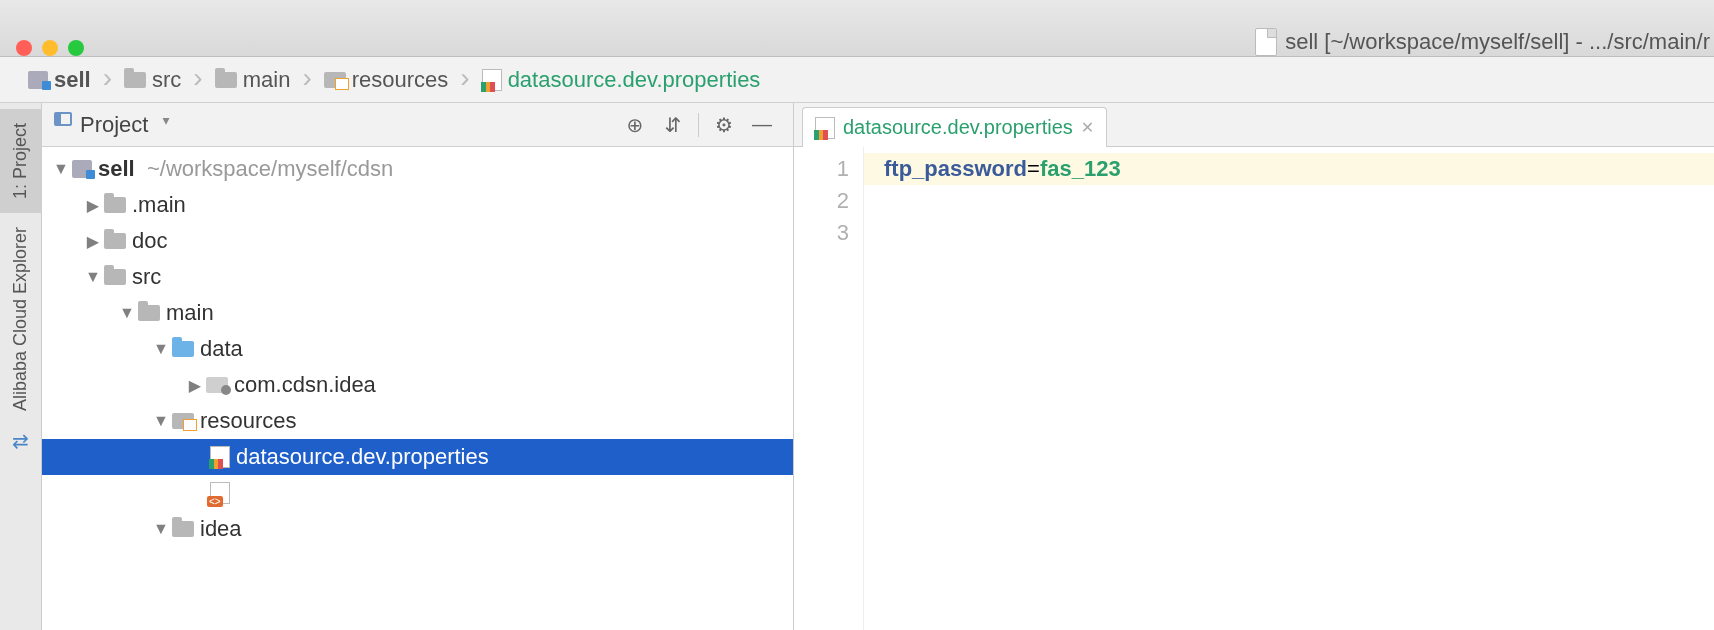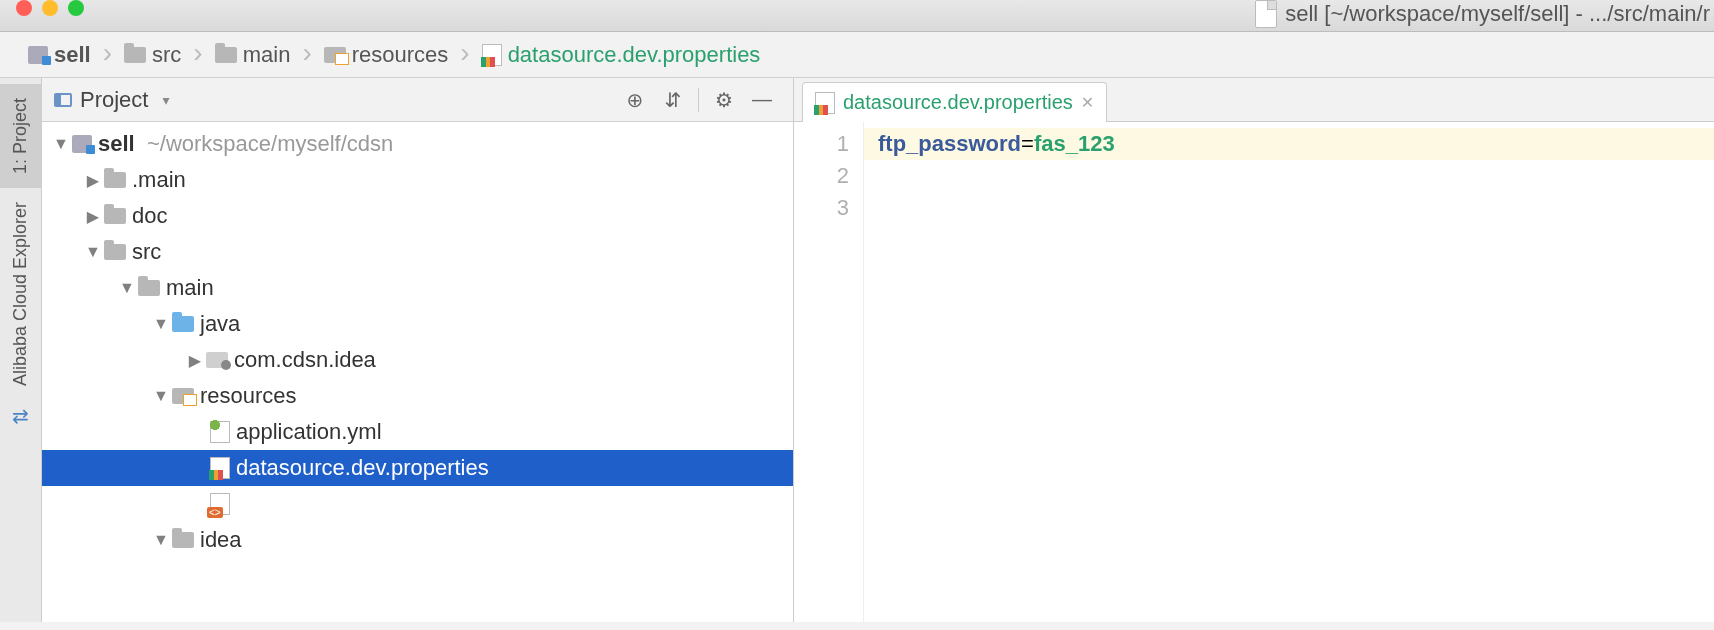--- a/index.html
+++ b/index.html
@@ -1,17 +1,17 @@
 <!DOCTYPE html>
 <html><head>
 <meta charset="utf-8">
 <style>
   * { margin: 0; padding: 0; box-sizing: border-box; font-family: "Lucida Grande", Arial, sans-serif; }
   body { background: #f2f2f2; width: 1714px; height: 630px; overflow: hidden; }
-  .titlebar { height: 32px; background: linear-gradient(#e8e8e8,#d9d9d9); display:flex; align-items:flex-start; border-bottom:1px solid #bdbdbd; }
+  .titlebar { height: 57px; background: linear-gradient(#e8e8e8,#d9d9d9); display:flex; align-items:flex-end; border-bottom:1px solid #bdbdbd; }
   .traffic { display:flex; gap:10px; margin-left:16px; }
   .dot { width:16px; height:16px; border-radius:50%; }
   .red{background:#ff5f56;} .yellow{background:#ffbd2e;} .green{background:#27c93f;}
   .title-center { flex:1; display:flex; justify-content:flex-end; align-items:center; gap:8px; font-size:22px; color:#555; padding-right:4px;}
   .file-ico { width:22px; height:28px; background:#fff; border:1px solid #bbb; border-radius:2px; position:relative; }
   .file-ico::after{content:"";position:absolute;top:0;right:0;width:8px;height:8px;background:#ddd;border-left:1px solid #bbb;border-bottom:1px solid #bbb;}
   .breadcrumbs { height:46px; background:#f2f2f2; display:flex; align-items:center; padding-left:22px; border-bottom:1px solid #d0d0d0; font-size:22px; color:#555;}
   .crumb { display:flex; align-items:center; gap:6px; padding:2px 6px;}
   .sep { color:#bbb; margin:0 6px; font-size:28px; line-height:0; position:relative; top:-2px;}
   .mod-icon { width:20px; height:18px; background:#aab; border-radius:2px; display:inline-block; position:relative;}
@@ -23,21 +23,21 @@
   .prop-icon{width:20px;height:22px;background:#fff;border:1px solid #bbb;display:inline-block;position:relative;}
   .prop-icon::after{content:"";position:absolute;bottom:-2px;left:-2px;width:14px;height:10px;background:linear-gradient(90deg,#2aa06e 33%,#f0a030 33% 66%,#e05050 66%);}
   .crumb-file{color:#2aa06e;}
   .layout{display:flex;height:544px;}
   .gutter-left{width:42px;background:#e9e9e9;border-right:1px solid #ccc;display:flex;flex-direction:column;align-items:center;padding-top:6px;}
   .gutter-tab{width:42px;display:flex;align-items:center;justify-content:center;cursor:pointer;}
   .vtext{writing-mode:vertical-rl;transform:rotate(180deg);font-size:18px;color:#555;padding:14px 0;}
   .gutter-tab.active{background:#cfcfcf;}
   .project-panel{width:752px;background:#fff;border-right:1px solid #ccc;display:flex;flex-direction:column;}
   .panel-head{height:44px;background:#f2f2f2;border-bottom:1px solid #d0d0d0;display:flex;align-items:center;padding:0 12px;font-size:22px;color:#444;}
-  .panel-head .title{display:flex;align-items:center;gap:8px;}
+  .panel-head .title{display:flex;gap:8px;}
   .panel-head .spacer{flex:1;}
   .tool-icon{width:30px;height:30px;display:flex;align-items:center;justify-content:center;color:#666;font-size:20px;cursor:pointer;margin:0 4px;}
   .tree{flex:1;overflow:auto;font-size:22px;color:#333;padding-top:4px; user-select:none;}
   .row{height:36px;display:flex;align-items:center;padding-left:8px;white-space:nowrap;}
   .arrow{width:22px;text-align:center;color:#808080;font-size:16px;cursor:pointer;}
   .row .lbl{margin-left:6px;}
   .muted{color:#999;}
   .sel{background:#1e5fca;color:#fff;}
   .pkg-icon{width:22px;height:16px;background:#cfcfcf;border-radius:2px;display:inline-block;position:relative;}
   .pkg-icon::after{content:"";position:absolute;bottom:-2px;right:-3px;width:10px;height:10px;background:#888;border-radius:50%;}
@@ -48,21 +48,21 @@
   .java-folder{width:22px;height:16px;background:#6db3e8;border-radius:2px;display:inline-block;position:relative;}
   .java-folder::before{content:"";position:absolute;top:-4px;left:0;width:10px;height:5px;background:#6db3e8;border-radius:2px 2px 0 0;}
   .editor{flex:1;display:flex;flex-direction:column;background:#fff;}
   .tabs{height:44px;background:#f2f2f2;border-bottom:1px solid #ccc;display:flex;align-items:flex-end;padding-left:8px;}
   .tab{height:40px;background:#fff;border:1px solid #ccc;border-bottom:none;border-radius:4px 4px 0 0;padding:0 12px;display:flex;align-items:center;gap:8px;font-size:20px;color:#2aa06e;position:relative; bottom:-1px;}
   .tab .close{color:#aaa;font-size:16px;cursor:pointer;}
   .code-area{flex:1;display:flex;font-family:Menlo,Consolas,monospace;font-size:22px;}
   .gutter-nums{width:70px;background:#fff;border-right:1px solid #eee;color:#b0b0b0;text-align:right;padding:6px 14px 0 0; line-height:32px;}
   .code{flex:1;padding:6px 10px 0 14px;line-height:32px;}
   .code .line{white-space:pre;}
-  .line3{background:#fdf9e2;margin-left:-14px;padding-left:14px; margin-right:-10px; padding-right:10px;}
+  .line3{background:#fdf9e2;margin-left:-14px;padding-left:20px; margin-right:-10px; padding-right:10px;}
   .k{color:#3a5a9a;font-weight:bold;}
   .v{color:#2aa06e;font-weight:bold;}
   .panel-ico{width:18px;height:14px;border:2px solid #6b93c6;border-radius:2px;display:inline-block;position:relative;}
   .panel-ico::after{content:"";position:absolute;left:0;top:0;width:5px;height:100%;background:#6b93c6;}
   .chev{color:#888;font-size:14px;margin-left:6px;}
   .vdivider{width:1px;height:24px;background:#ccc;margin:0 6px;}
   .cloud-icon{font-size:20px;color:#4a86c7;padding:4px 0;}
 </style>
 </head>
 <body>
@@ -153,35 +153,31 @@
         <span class="lbl">src</span>
       </div>
       <div class="row" style="padding-left:74px">
         <span class="arrow">▼</span>
         <span class="folder-icon"></span>
         <span class="lbl">main</span>
       </div>
       <div class="row" style="padding-left:108px">
         <span class="arrow">▼</span>
         <span class="java-folder"></span>
-        <span class="lbl">java</span>
+        <span class="lbl">data</span>
       </div>
       <div class="row" style="padding-left:142px">
         <span class="arrow">▶</span>
         <span class="pkg-icon"></span>
         <span class="lbl">com.cdsn.idea</span>
       </div>
       <div class="row" style="padding-left:108px">
         <span class="arrow">▼</span>
         <span class="res-icon"></span>
         <span class="lbl">resources</span>
-      </div>
-      <div class="row" style="padding-left:168px">
-        <span class="yml-icon"></span>
-        <span class="lbl">application.yml</span>
       </div>
       <div class="row sel" style="padding-left:168px">
         <span class="prop-icon"></span>
         <span class="lbl">datasource.dev.properties</span>
       </div>
       <div class="row" style="padding-left:168px">
         <span class="xml-icon"></span>
       </div>
       <div class="row" style="padding-left:108px">
         <span class="arrow">▼</span>

